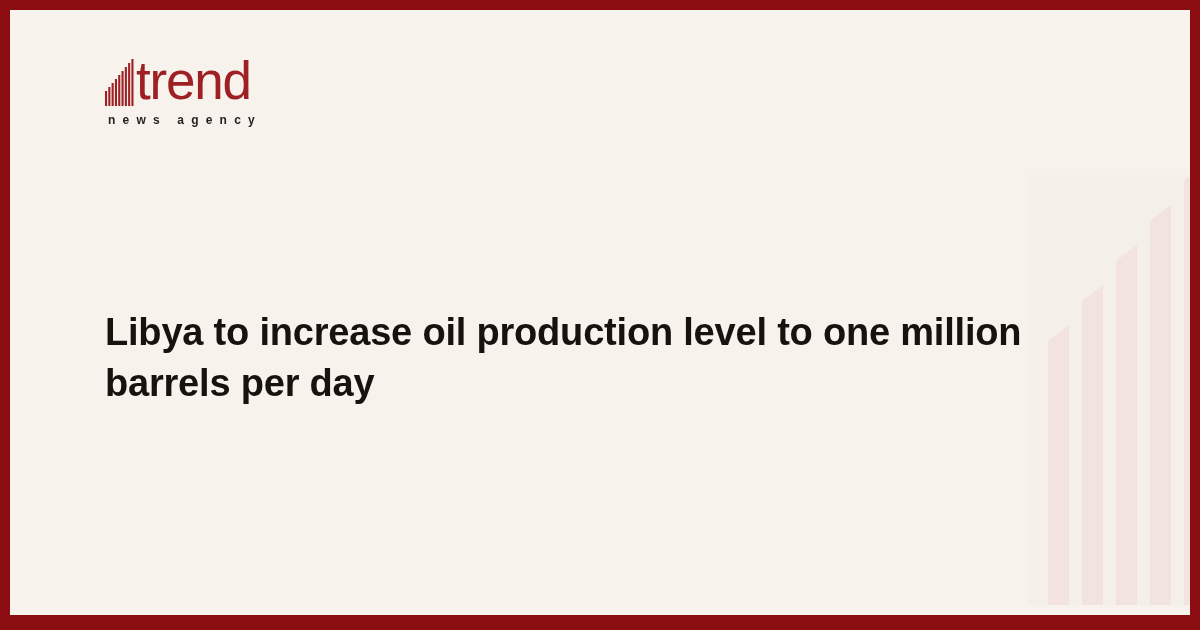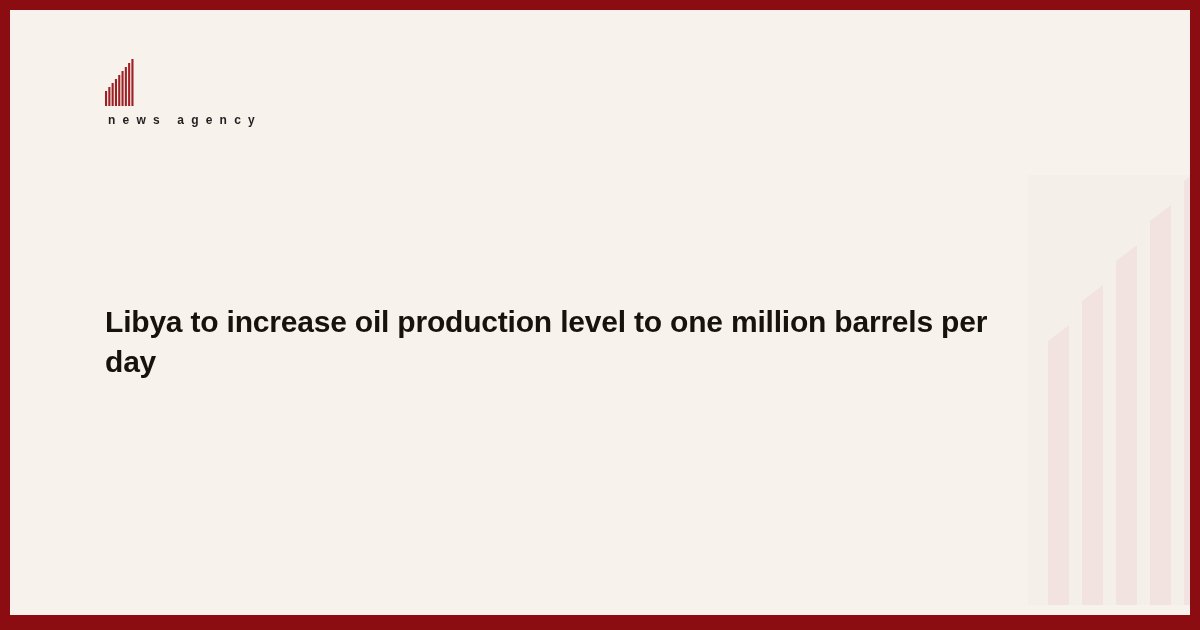--- a/index.html
+++ b/index.html
@@ -92,21 +92,21 @@
     white-space: nowrap;
   }
 
   
   #headline {
     position: absolute;
     left: 95px;
     top: 272px;
     width: 930px;
     font-family: "Liberation Sans", sans-serif;
-    font-size: 30px;
+    font-size: 38px;
     font-weight: 700;
     line-height: 1.32;
     letter-spacing: -0.2px;
     color: #16130f;
   }
 </style>
 </head>
 <body>
 
 <div id="card">
@@ -129,20 +129,21 @@
             <rect x="3.3" y="29" width="2.1" height="19"></rect>
             <rect x="6.6" y="25" width="2.1" height="23"></rect>
             <rect x="9.9" y="21" width="2.1" height="27"></rect>
             <rect x="13.2" y="17" width="2.1" height="31"></rect>
             <rect x="16.5" y="13" width="2.1" height="35"></rect>
             <rect x="19.8" y="9" width="2.1" height="39"></rect>
             <rect x="23.1" y="5" width="2.1" height="43"></rect>
             <rect x="26.4" y="1" width="2.1" height="47"></rect>
           </g>
         </svg>
+        <span id="logo-wordmark">trend</span>
       </div>
       <div id="logo-sub">news agency</div>
     </div>
 
     <h1 id="headline">Libya to increase oil production level to one million barrels per day</h1>
 
   </div>
 </div>
 
 </body></html>

